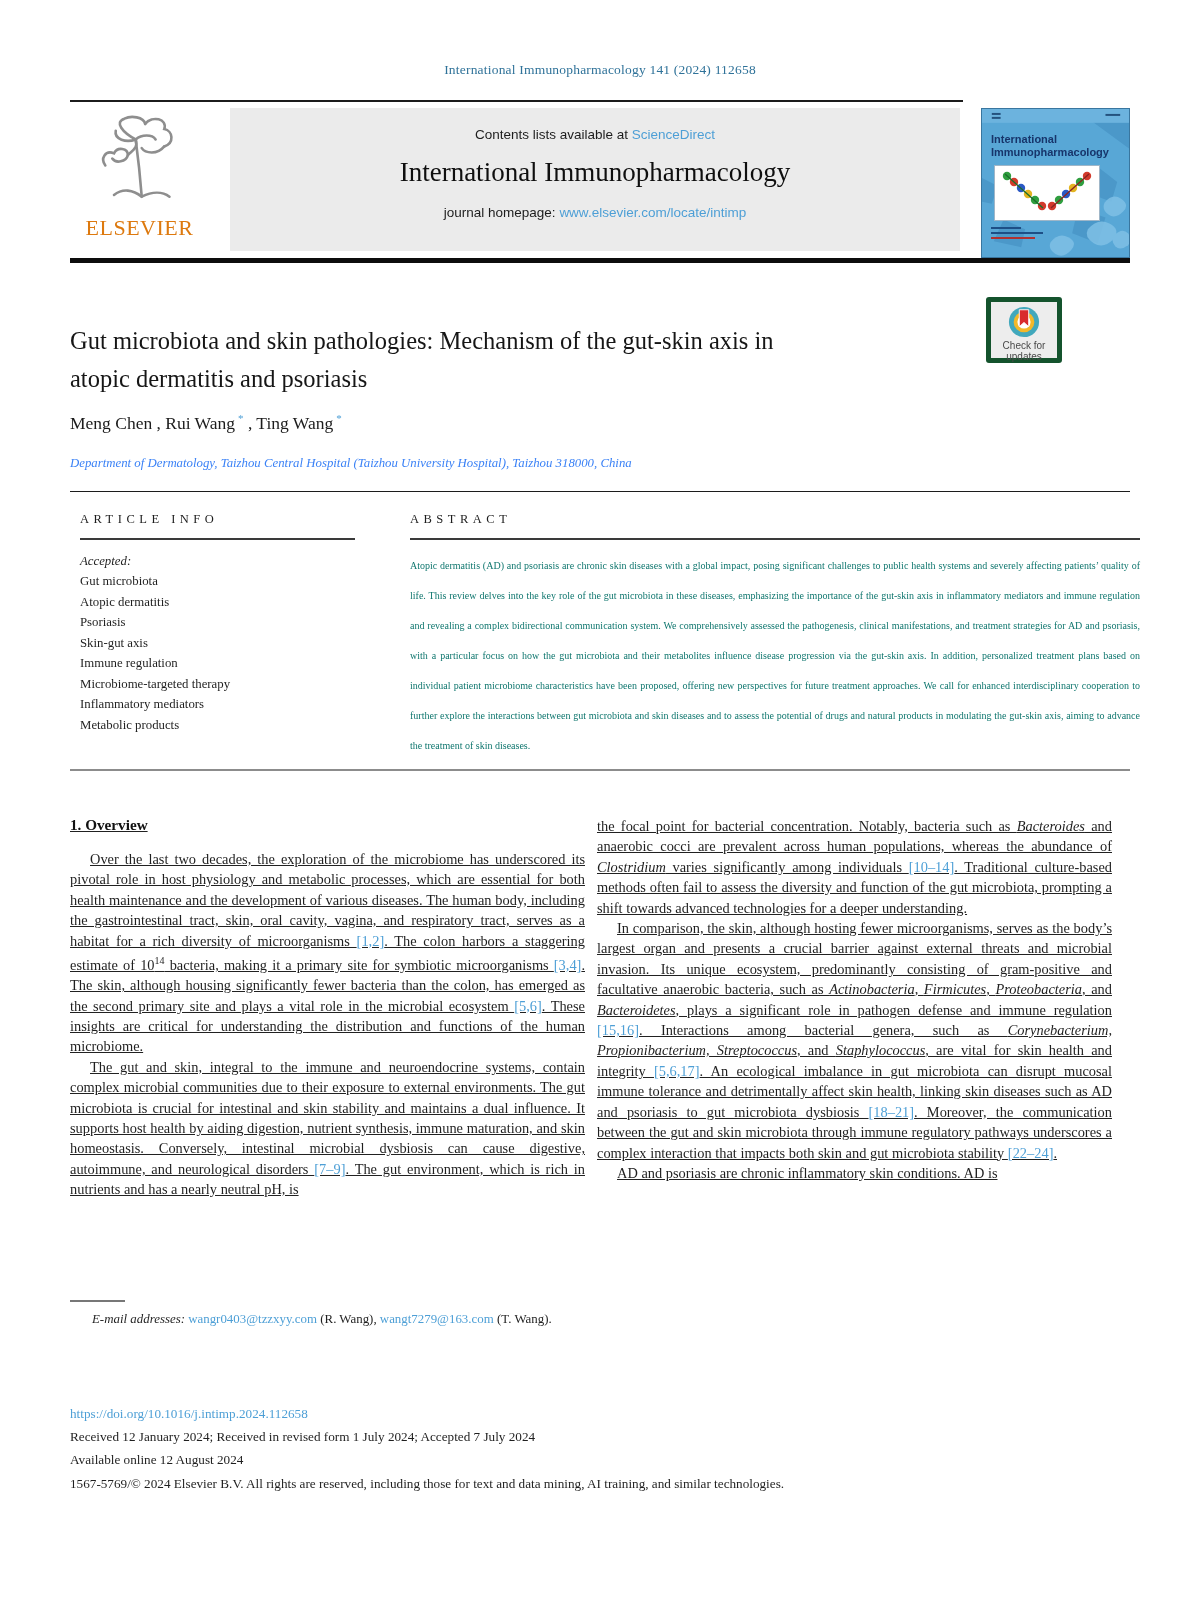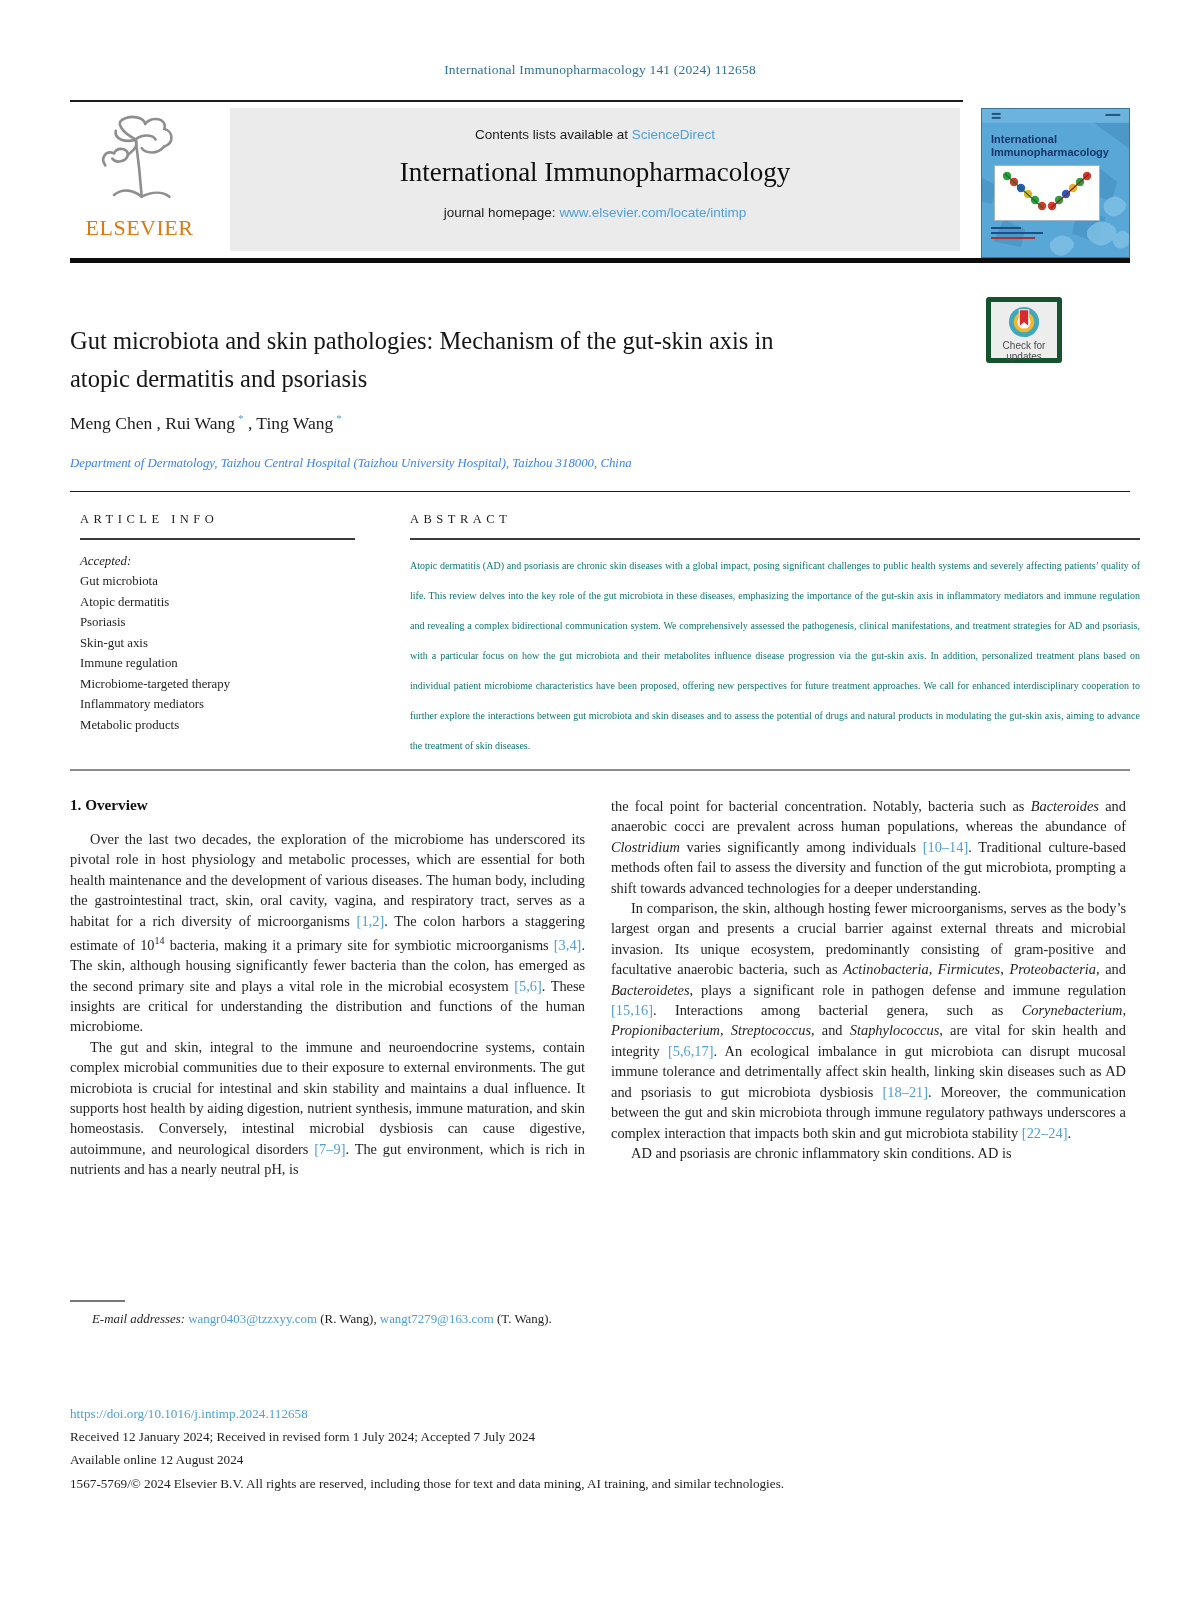--- a/index.html
+++ b/index.html
@@ -61,22 +61,22 @@
   
   .info-grid { position:absolute; top:512px; left:70px; width:1060px; display:grid;
                grid-template-columns:275px 730px; column-gap:55px;margin-left:10px; }
   .sec-head { font-size:12.5px; letter-spacing:4.5px; color:#1d1d1d; }
   .sec-rule { margin-top:11px; height:1.5px; background:#3a3a3a; }
   .keywords { margin-top:11px; font-size:12.8px; line-height:20.5px; color:#1f1f1f; }
   .kw-label { font-style:italic; }
   .abstract-text { margin-top:11px; font-size:10px; line-height:30px; text-align:justify; color:#0f766e; }
 
   
-  .body-grid { position:absolute; top:796px; left:70px; width:1060px; display:grid;
-               grid-template-columns:515px 515px; column-gap:26px; align-items:start; }
+  .body-grid { position:absolute; top:816px; left:70px; width:1060px; display:grid;
+               grid-template-columns:515px 515px; column-gap:12px; align-items:start;text-decoration:underline; }
   .overview-h { font-size:15.2px; font-weight:bold; color:#111; margin-bottom:15px; }
   .para { font-size:14.4px; line-height:20.4px; text-align:justify; color:#1f1f1f; }
   .para.indent { text-indent:20px; }
   .para + .para { margin-top:0; }
   .it { font-style:italic; }
   sup { font-size:10px; }
 
   
   .footnote { position:absolute; top:1300px; left:70px; width:1060px; font-size:12.9px;
               line-height:21.5px; color:#1f1f1f; }

